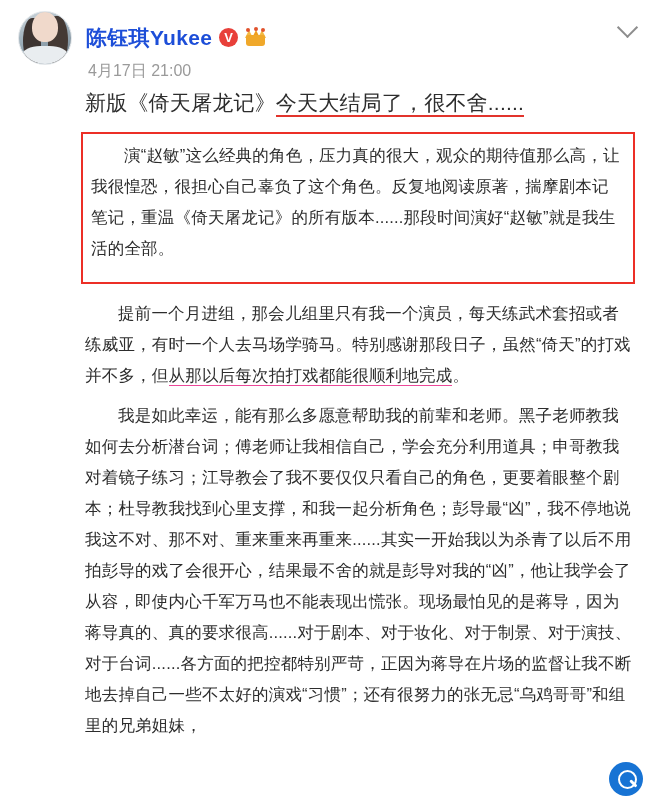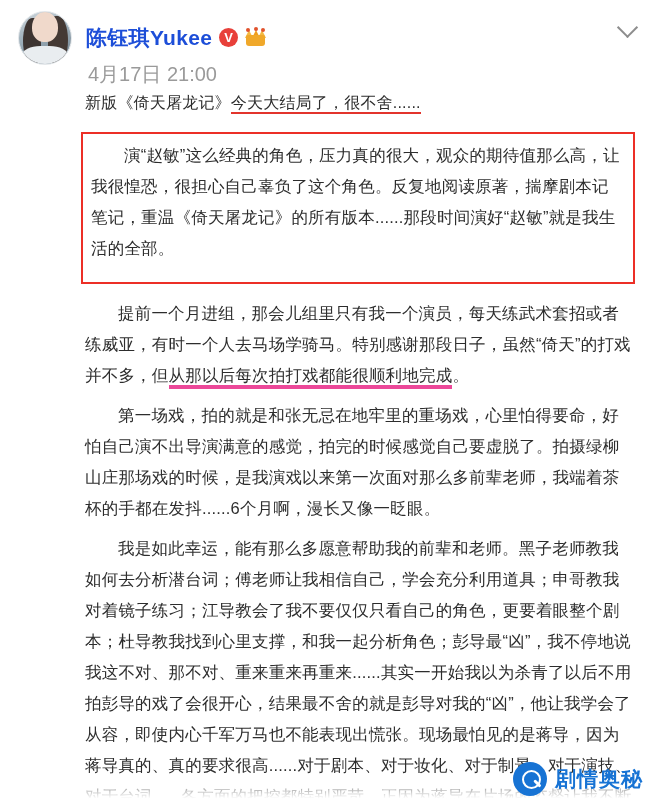--- a/index.html
+++ b/index.html
@@ -149,59 +149,59 @@
     border-right: 2px solid #8d8d8d;
     border-bottom: 2px solid #8d8d8d;
     transform: rotate(45deg);
     margin: 0 auto;
   }
 
   .timestamp {
     position: absolute;
     left: 88px;
     top: 61px;
-    font-size: 20px;
+    font-size: 16px;
     color: #9a9a9a;
   }
 
   
   .content {
     padding: 12px 22px 0 85px;
     font-size: 16.5px;
     line-height: 31px;
     color: #2d2d2d;
     letter-spacing: .2px;
   }
   .para {
     margin: 0 0 9px 0;
     position: relative;
   }
   .indent { text-indent: 2em; }
 
   
   .headline {
     margin: 0 0 14px 0;
-    font-size: 16px;
+    font-size: 21px;
   }
   .u-red {
     border-bottom: 2px solid #e2342c;
     padding-bottom: 1px;
   }
 
   
   .redbox {
     border: 2px solid #ec2f26;
     padding: 6px 8px 18px 8px;
     margin: 0 0 14px -4px;
   }
   .redbox p { margin: 0; text-indent: 2em; }
 
   
   .u-blue {
-    border-bottom: 4px solid #ec4899;
+    border-bottom: 1px solid #ec4899;
     padding-bottom: 1px;
     margin-top: 7px;
   }
 
   
   .watermark {
     position: absolute;
     right: 14px;
     bottom: 10px;
     display: flex;
@@ -283,24 +283,22 @@
   <div class="para headline">
     <span>新版《倚天屠龙记》</span><span class="u-red">今天大结局了，很不舍......</span>
   </div>
 
   <div class="redbox">
     <p>演“赵敏”这么经典的角色，压力真的很大，观众的期待值那么高，让我很惶恐，很担心自己辜负了这个角色。反复地阅读原著，揣摩剧本记笔记，重温《倚天屠龙记》的所有版本......那段时间演好“赵敏”就是我生活的全部。</p>
   </div>
 
   <div class="para indent">提前一个月进组，那会儿组里只有我一个演员，每天练武术套招或者练威亚，有时一个人去马场学骑马。特别感谢那段日子，虽然“倚天”的打戏并不多，但<span class="u-blue">从那以后每次拍打戏都能很顺利地完成</span>。</div>
 
-  <div class="para indent">第一场戏，拍的就是和张无忌在地牢里的重场戏，心里怕得要命，好怕自己演不出导演满意的感觉，拍完的时候感觉自己要虚脱了。拍摄绿柳山庄那场戏的时候，是我演戏以来第一次面对那么多前辈老师，我端着茶杯的手都在发抖......6个月啊，漫长又像一眨眼。</div>
 
   <div class="para indent">我是如此幸运，能有那么多愿意帮助我的前辈和老师。黑子老师教我如何去分析潜台词；傅老师让我相信自己，学会充分利用道具；申哥教我对着镜子练习；江导教会了我不要仅仅只看自己的角色，更要着眼整个剧本；杜导教我找到心里支撑，和我一起分析角色；彭导最“凶”，我不停地说我这不对、那不对、重来重来再重来......其实一开始我以为杀青了以后不用拍彭导的戏了会很开心，结果最不舍的就是彭导对我的“凶”，他让我学会了从容，即使内心千军万马也不能表现出慌张。现场最怕见的是蒋导，因为蒋导真的、真的要求很高......对于剧本、对于妆化、对于制景、对于演技、对于台词......各方面的把控都特别严苛，正因为蒋导在片场的监督让我不断地去掉自己一些不太好的演戏“习惯”；还有很努力的张无忌“乌鸡哥哥”和组里的兄弟姐妹，</div>
 
 </div>
 
 <div class="fade-bottom"></div>
 
 <div class="watermark">
   <span class="wm-circle"></span>
-  <span class="wm-text">剧情奥秘</span>
 </div>
 
 </body></html>

